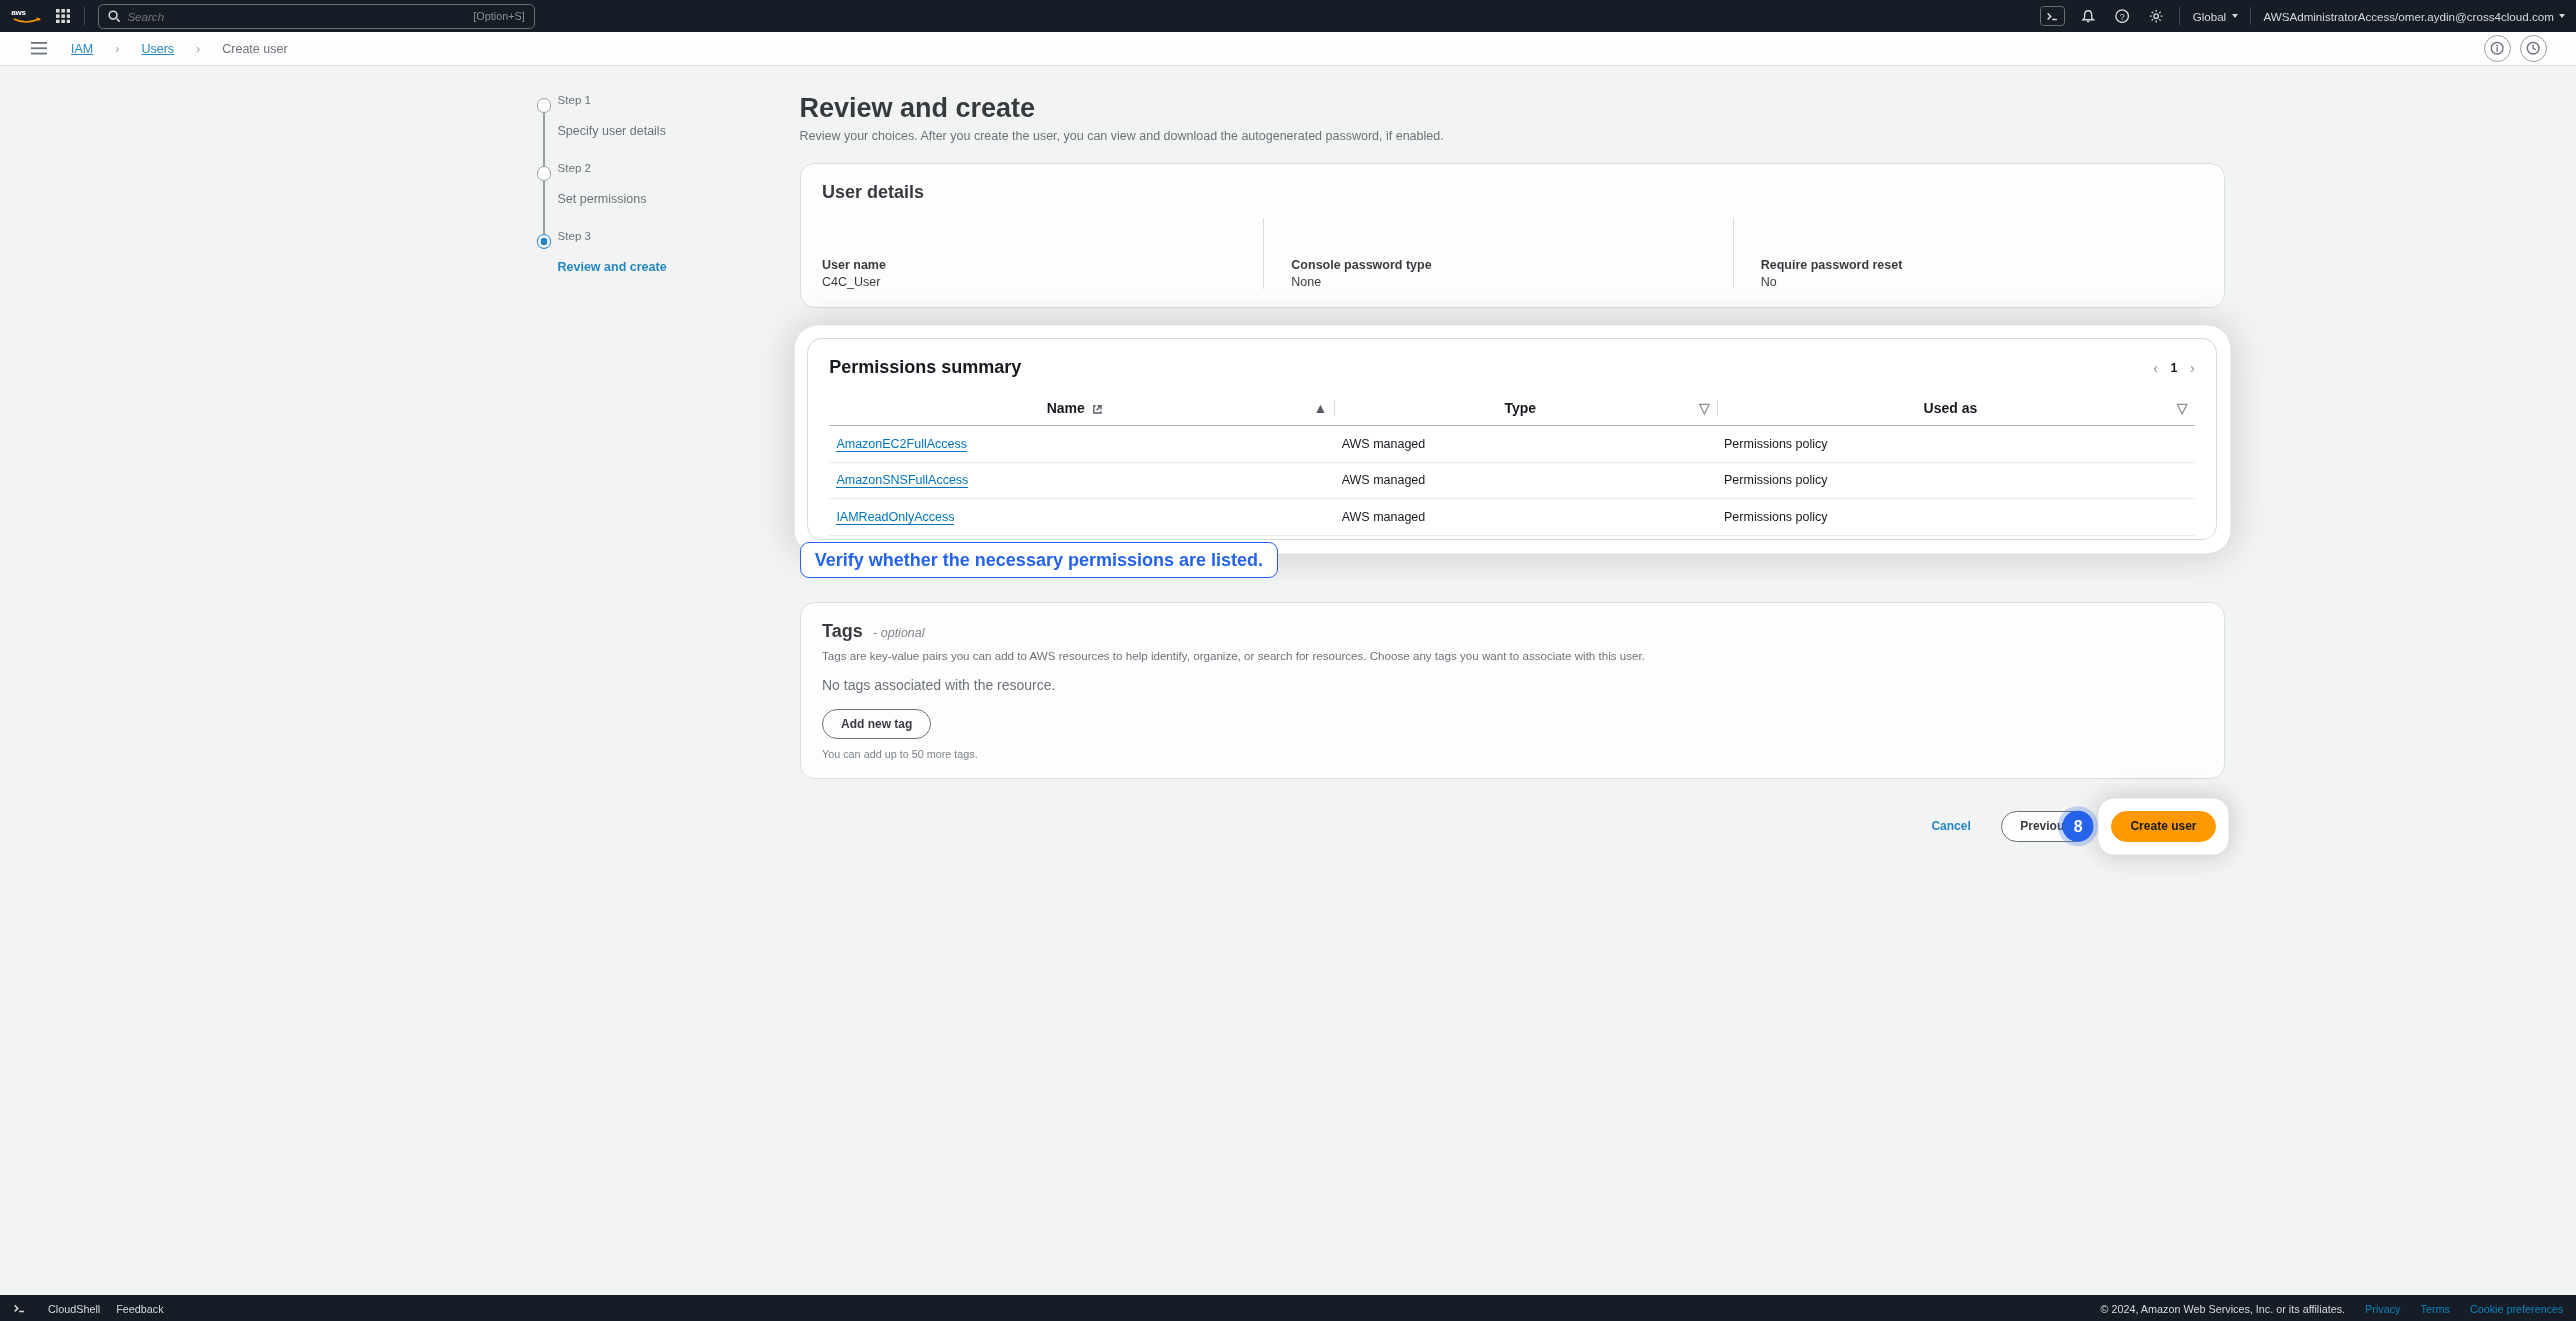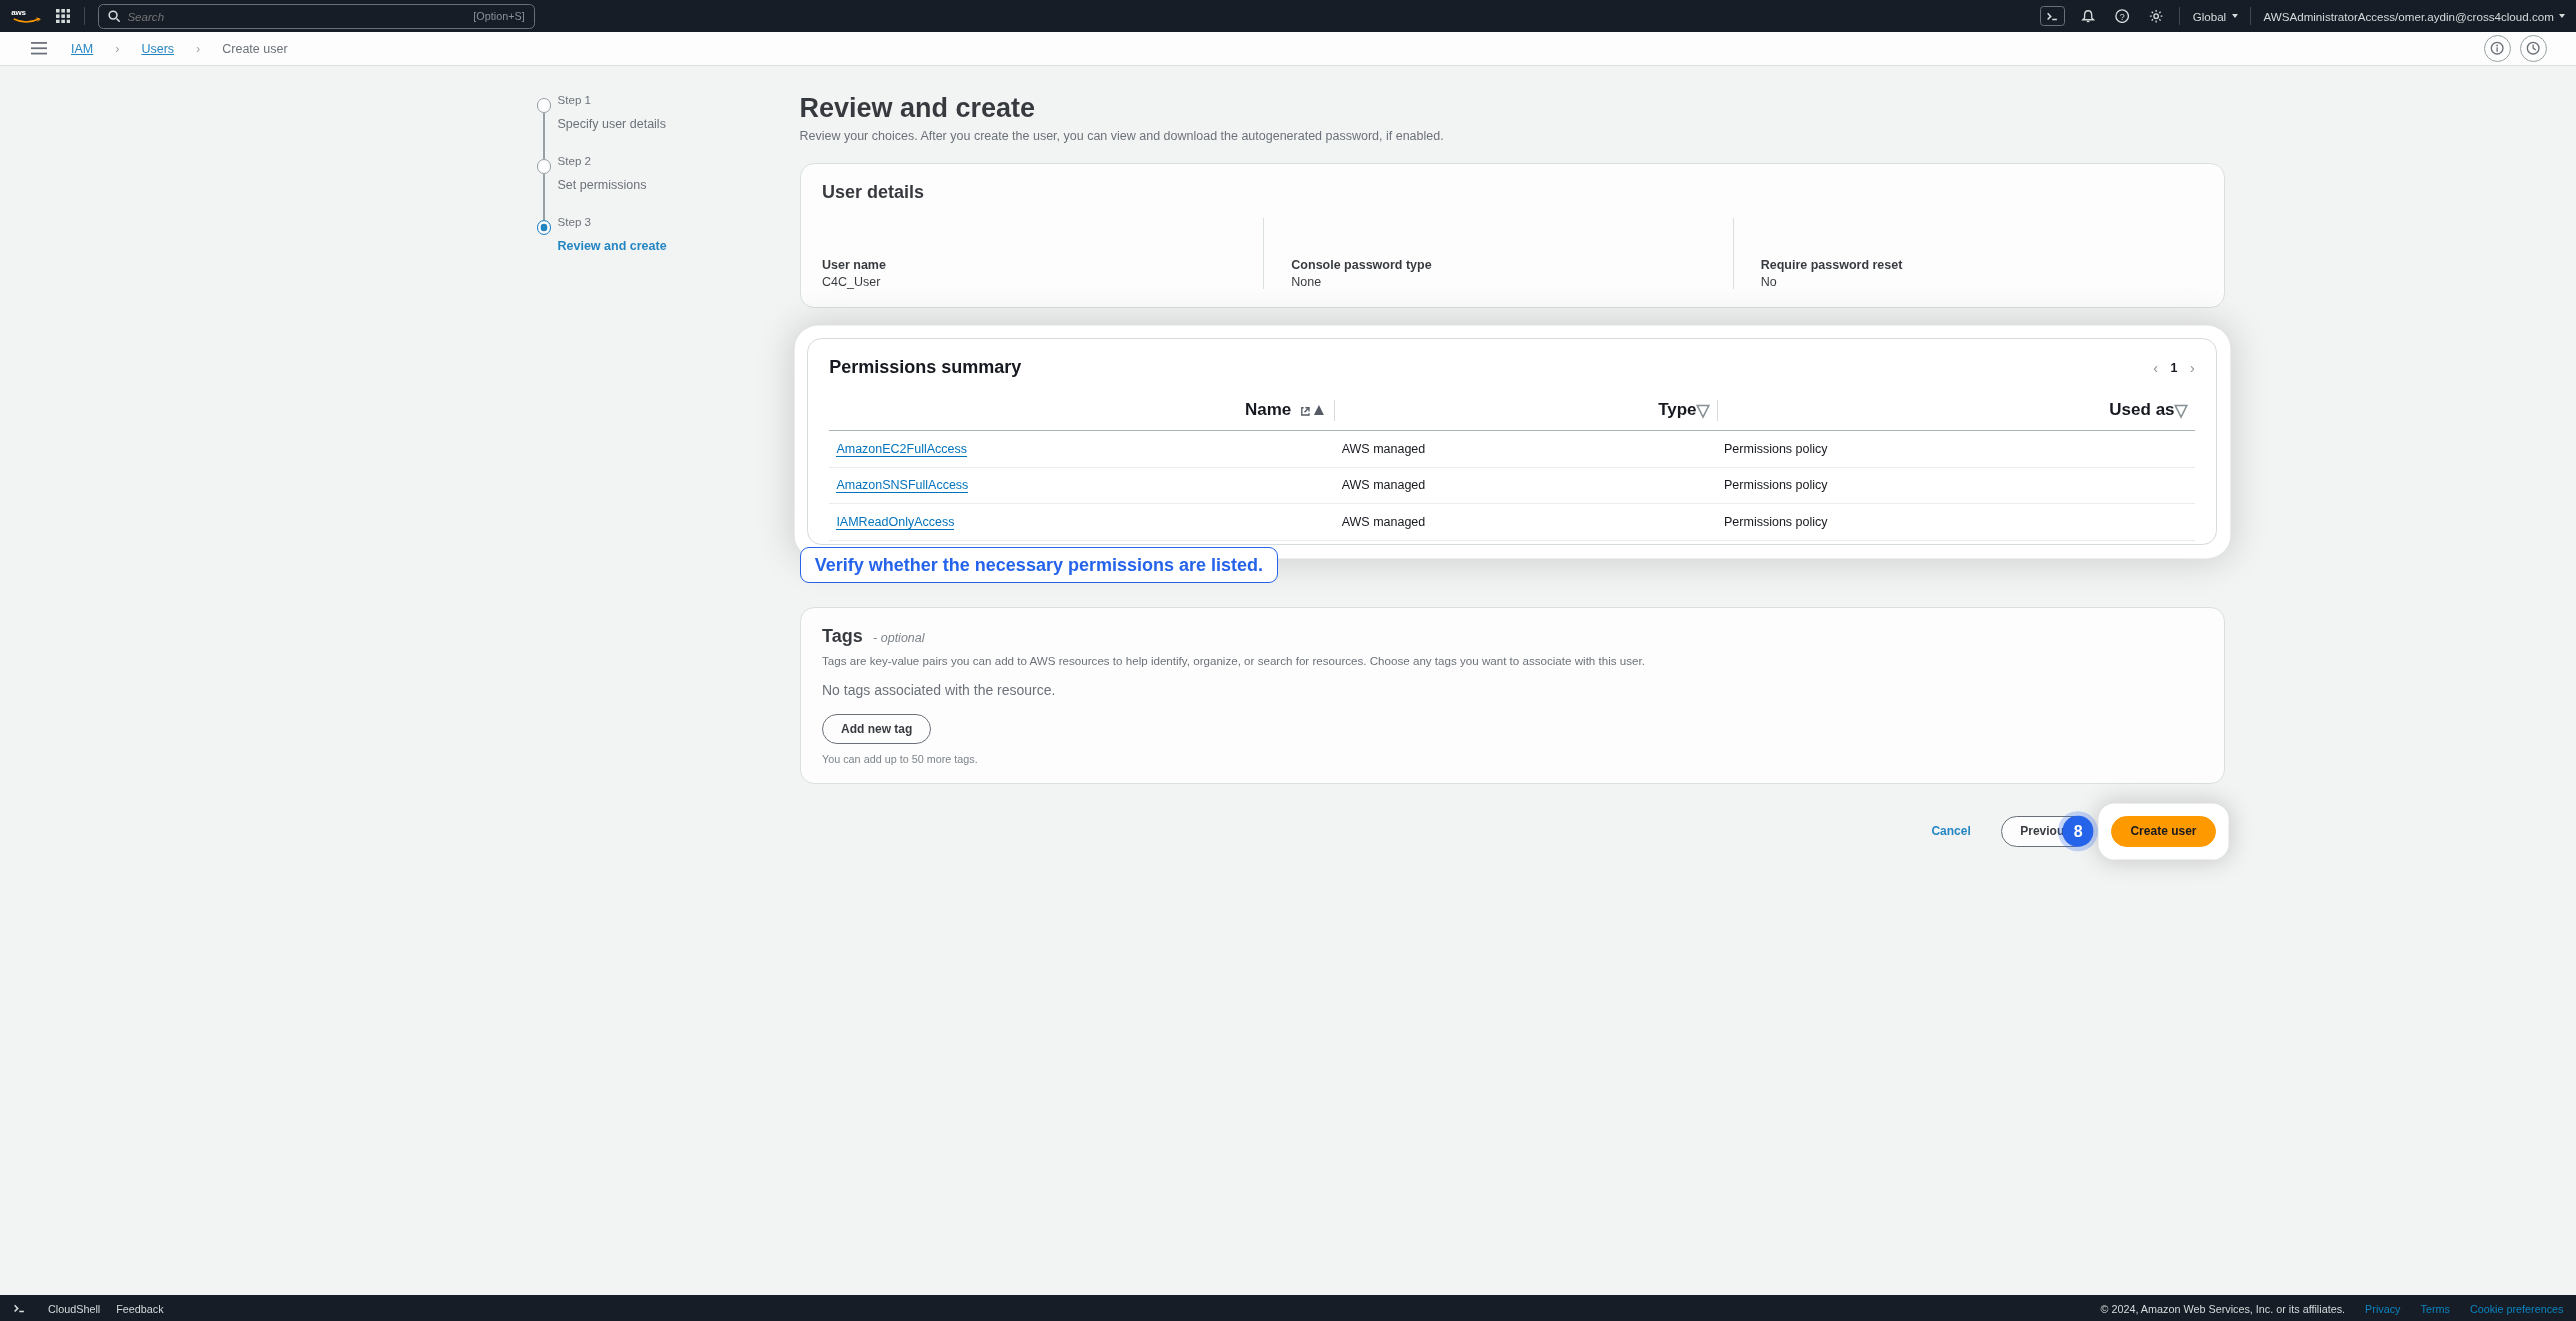--- a/index.html
+++ b/index.html
@@ -207,21 +207,21 @@
       background: #879196;
     }
     .step-item:last-child:after { display: none; }
     .step-label {
       font-size: 11.6px;
       color: #545b64;
     }
     .step-title {
       font-size: 12.5px;
       color: #545b64;
-      margin-top: 11px;
+      margin-top: 18px;
     }
     .step-item.active .step-title {
       color: #0073bb;
       font-weight: bold;
     }
 
     
     .content-col {
       width: 1425px;
     }
@@ -302,22 +302,22 @@
       cursor: pointer;
       font-size: 14.3px;
     }
     .pager .cur { font-weight: 700; color:#16191f;}
 
     table.perm-table {
       width: 100%;
       border-collapse: collapse;
     }
     table.perm-table th {
-      text-align: right;
-      font-size: 17px;
+      text-align: center;
+      font-size: 14px;
       font-weight: 700;
       padding: 9px 7.2px;
       border-bottom: 0.9px solid #aab7b8;
       position: relative;
     }
     table.perm-table th .sort {
       float: right;
       color: #545b64;
     }
     table.perm-table th + th:before {

